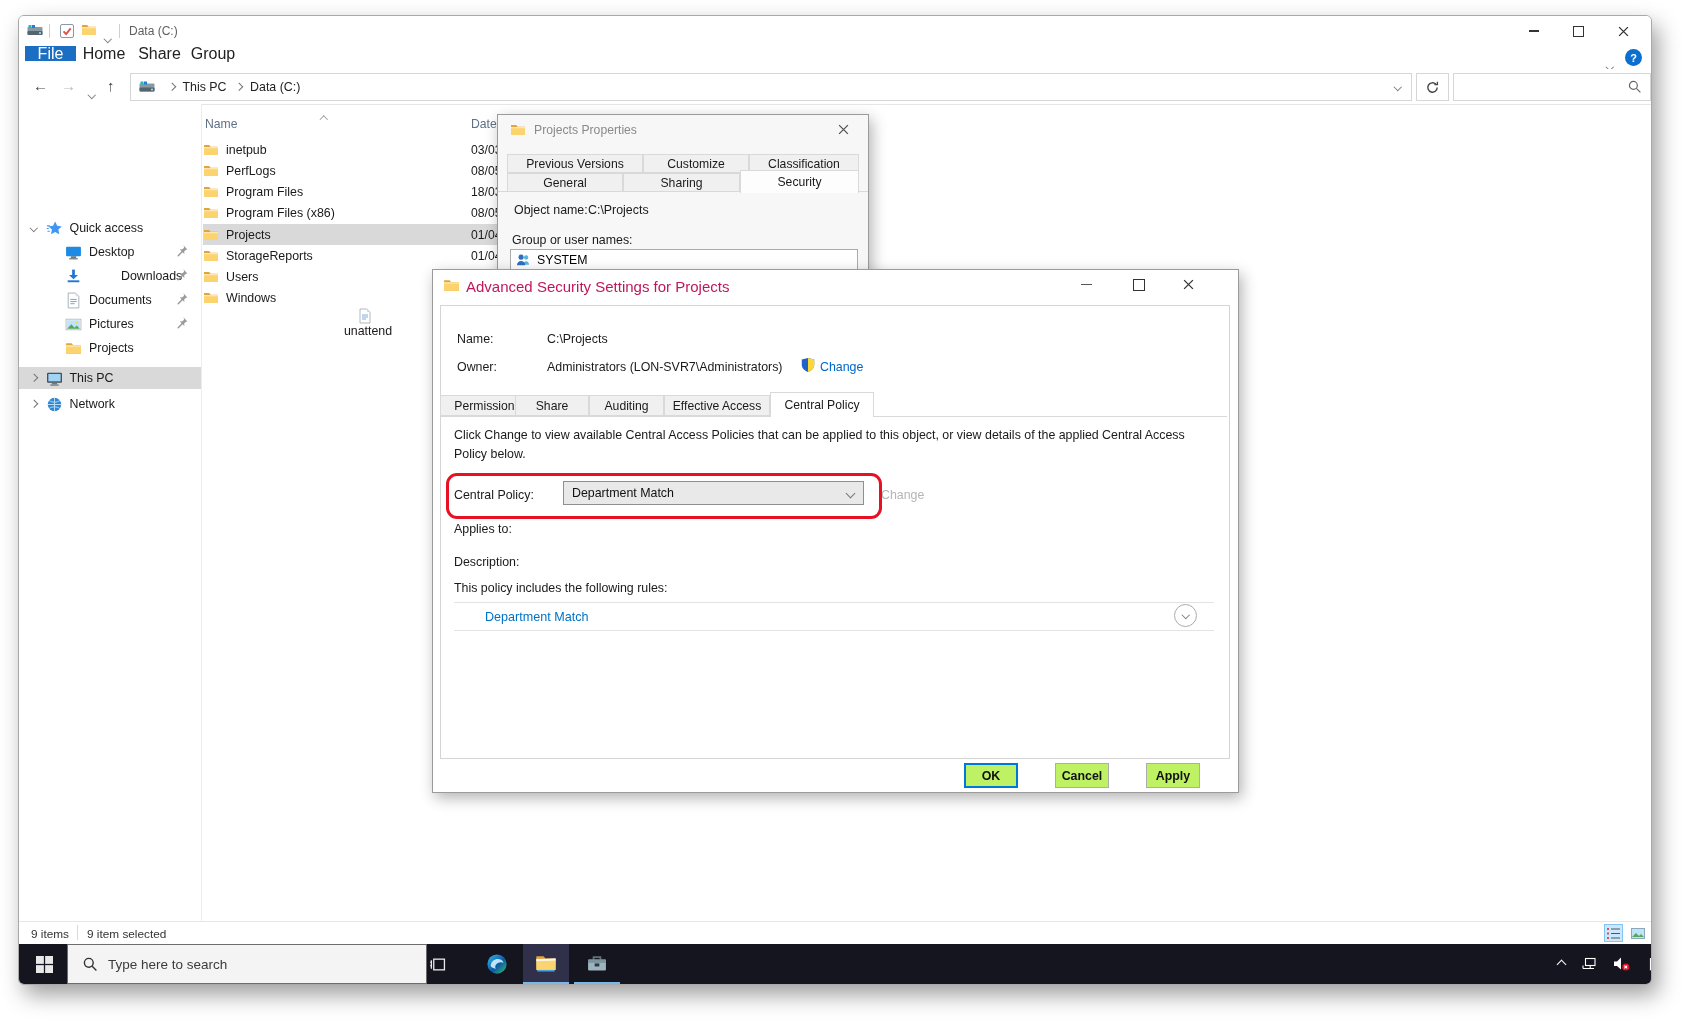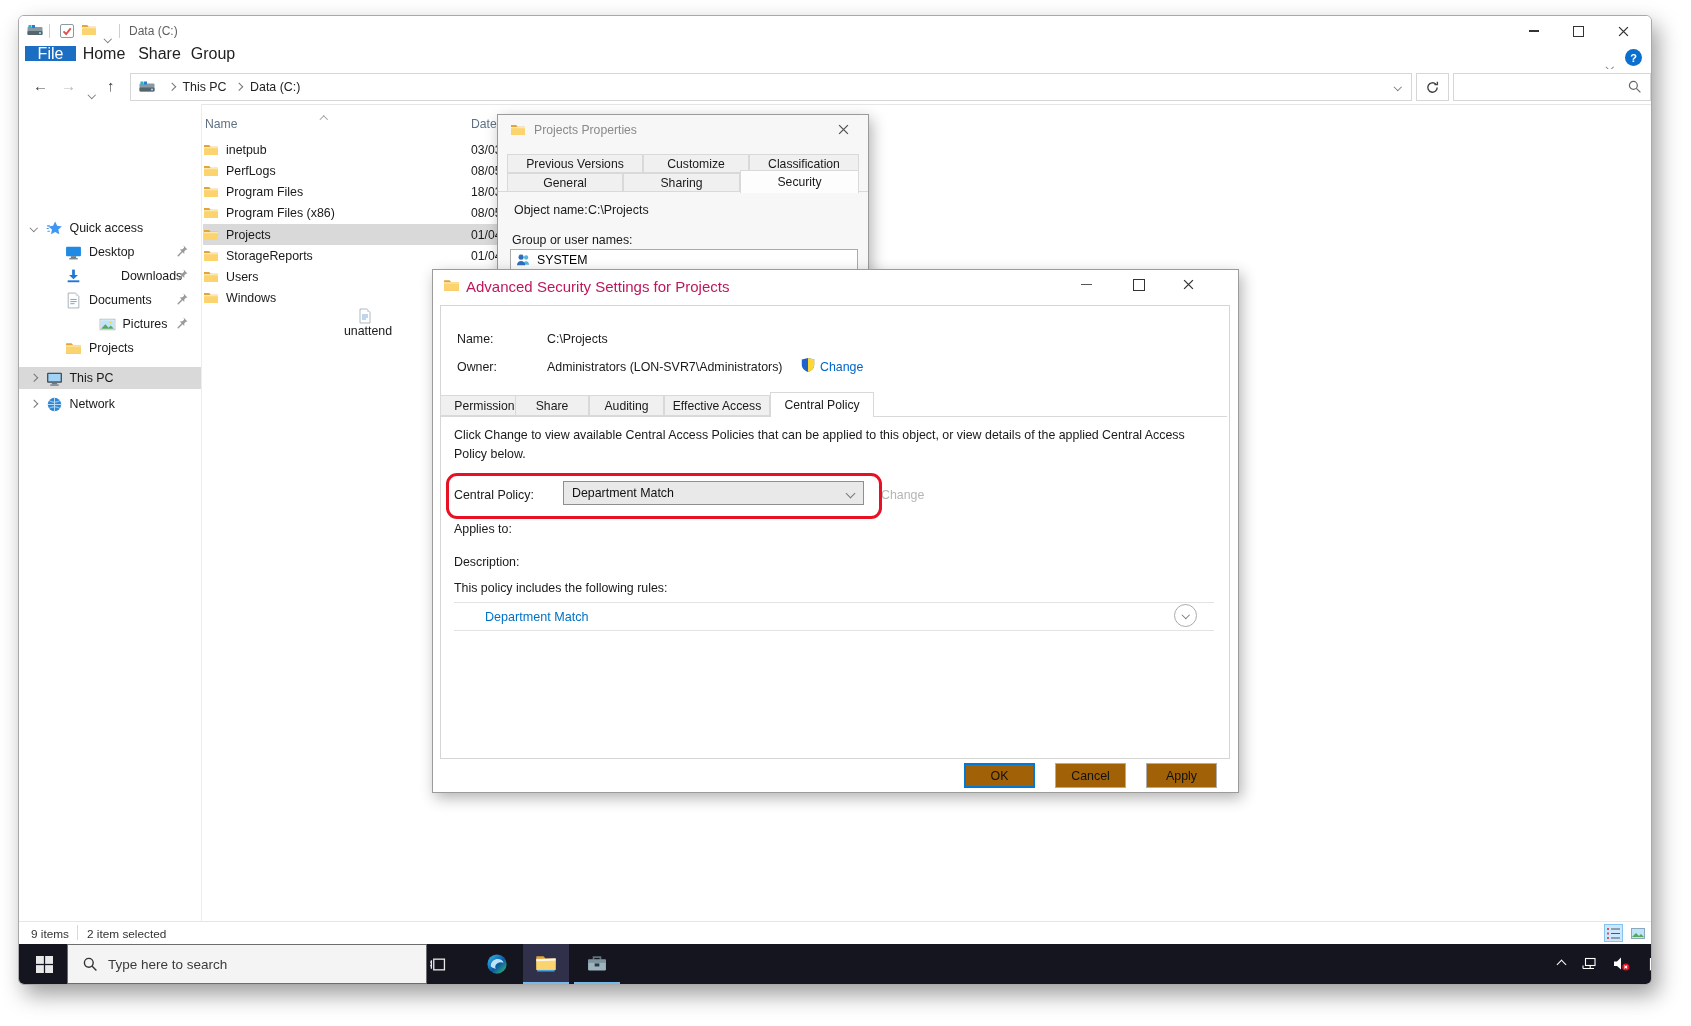--- a/index.html
+++ b/index.html
@@ -40,22 +40,22 @@
   .statusbar{left:0;top:905px;width:100%;height:23px;background:#fff;border-top:1px solid #e6e6e6;font-size:11.8px;color:#333;}
   
   .dlg{position:absolute;background:#f5f5f5;border:1px solid #9b9b9b;box-shadow:3px 5px 14px rgba(0,0,0,.30);}
   .tab{position:absolute;display:flex;align-items:center;justify-content:center;font-size:12.2px;color:#1a1a1a;
     background:#f0f0f0;border:1px solid #d9d9d9;box-sizing:border-box;}
   .tab.active{background:#fdfdfd;border-bottom:none;z-index:3;}
   .dtext{position:absolute;font-size:12.4px;color:#1a1a1a;white-space:nowrap;}
   .combo{position:absolute;height:24px;background:#e9e9e9;border:1px solid #8f8f8f;display:flex;align-items:center;
     font-size:12.4px;color:#111;box-sizing:border-box;}
   .combo .chev{position:absolute;right:9px;top:8px;}
-  .btn{position:absolute;width:71px;height:25px;background:#a16207;border:1px solid #adadad;display:flex;
-    align-items:center;justify-content:center;font-size:12.4px;color:#111;box-sizing:border-box;}
+  .btn{position:absolute;width:54px;height:25px;background:#bef264;border:1px solid #adadad;display:flex;
+    align-items:center;justify-content:center;font-size:12.4px;color:#111;box-sizing:border-box;font-weight:bold;}
   .btn.default{border:2px solid #0078d7;}
   .link{color:#0066cc;font-size:12.4px;}
   
   .taskbar{left:0;top:928px;width:100%;height:40px;background:#15151f;}
   .tbicon{position:absolute;top:0;width:46px;height:40px;display:flex;align-items:center;justify-content:center;}
   svg{display:block;}
 </style>
 </head>
 <body>
 
@@ -200,21 +200,21 @@
               <path d="M5 7h6M5 9h6M5 11h4" stroke="#6ea3d8" stroke-width=".9"></path>
             </svg>
           </span>
       <span>Documents</span>
       <span class="pin">
             <svg viewBox="0 0 16 16" width="100%" height="100%">
               <path d="M9.8 1.8l4.4 4.4-1.8.4-1.9 1.9.2 3-2-2L4 14.2l-1-.2-.2-1L7.5 8.3l-2-2 3-.2 1.9-1.9z" fill="#9a9a9a"></path>
             </svg>
           </span>
     </div>
-    <div class="snode" style="top:209px;padding-left:46px;box-sizing:border-box;justify-content:center;">
+    <div class="snode" style="top:209px;padding-left:46px;box-sizing:border-box;">
       <span class="ico">
             <svg viewBox="0 0 16 16" width="100%" height="100%">
               <rect x="1" y="3" width="14" height="10" fill="#fff" stroke="#adb6bd" stroke-width=".8"></rect>
               <rect x="2" y="4" width="12" height="8" fill="#bfe3f7"></rect>
               <path d="M2 12l4-4.2 3 3.2 2-2 3 3z" fill="#58a85c"></path>
               <circle cx="11" cy="6" r="1.1" fill="#ffd54f"></circle>
             </svg>
           </span>
       <span>Pictures</span>
       <span class="pin">
@@ -354,21 +354,21 @@
             <path d="M10 1l3 3h-3z" fill="#d8e0e6"></path>
             <path d="M5 7h6M5 9h6M5 11h4" stroke="#6ea3d8" stroke-width=".9"></path>
           </svg>
         </span>
         <span>unattend</span>
       </div>
 
   <div class="abs statusbar">
     <span class="abs" style="left:12px;top:5px;">9 items</span>
     <span class="abs" style="left:58px;top:3px;width:1px;height:15px;background:#d9d9d9;"></span>
-    <span class="abs" style="left:68px;top:5px;">2 item selected</span>
+    <span class="abs" style="left:68px;top:5px;">9 item selected</span>
     <span class="abs" style="left:1585px;top:2px;width:19px;height:18px;background:#cce8ff;border:1px solid #84c3f2;
       display:flex;align-items:center;justify-content:center;box-sizing:border-box;">
       <span style="width:13px;height:11px;">
             <svg viewBox="0 0 13 11" width="100%" height="100%">
               <rect x="0" y="0" width="2" height="2" fill="#d9534f"></rect>
               <rect x="0" y="4.5" width="2" height="2" fill="#d9534f"></rect>
               <rect x="0" y="9" width="2" height="2" fill="#d9534f"></rect>
               <path d="M4 1h9M4 5.5h9M4 10h9" stroke="#555" stroke-width="1.2"></path>
             </svg>
           </span>

